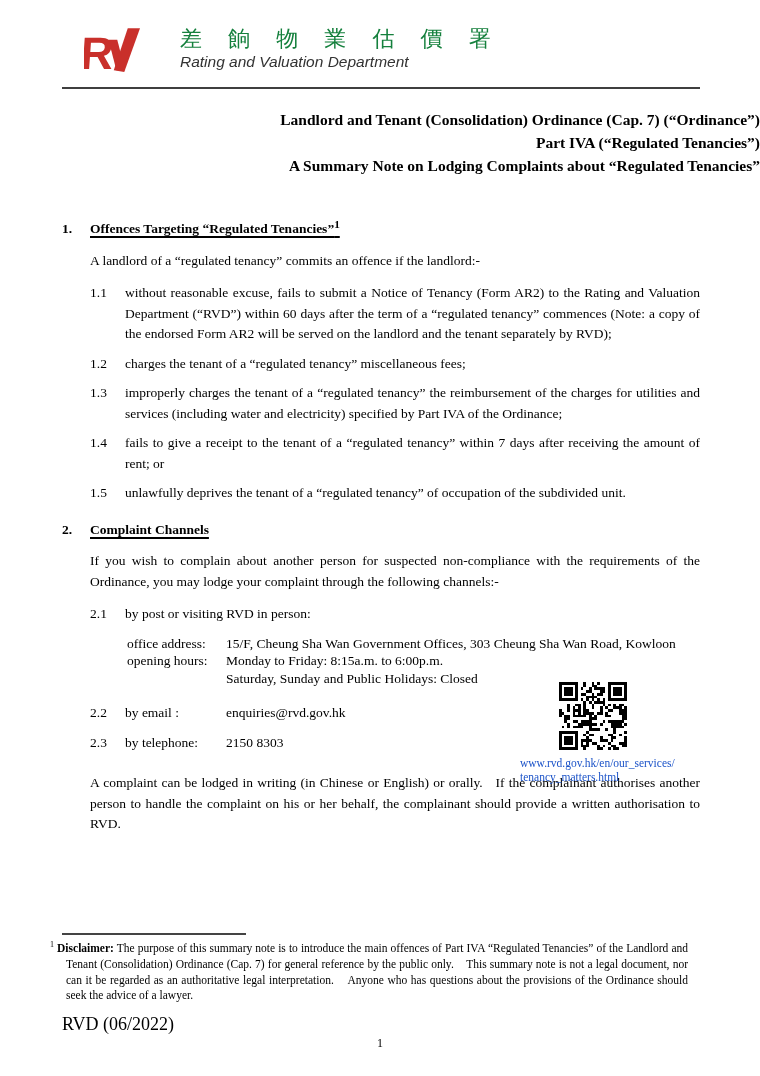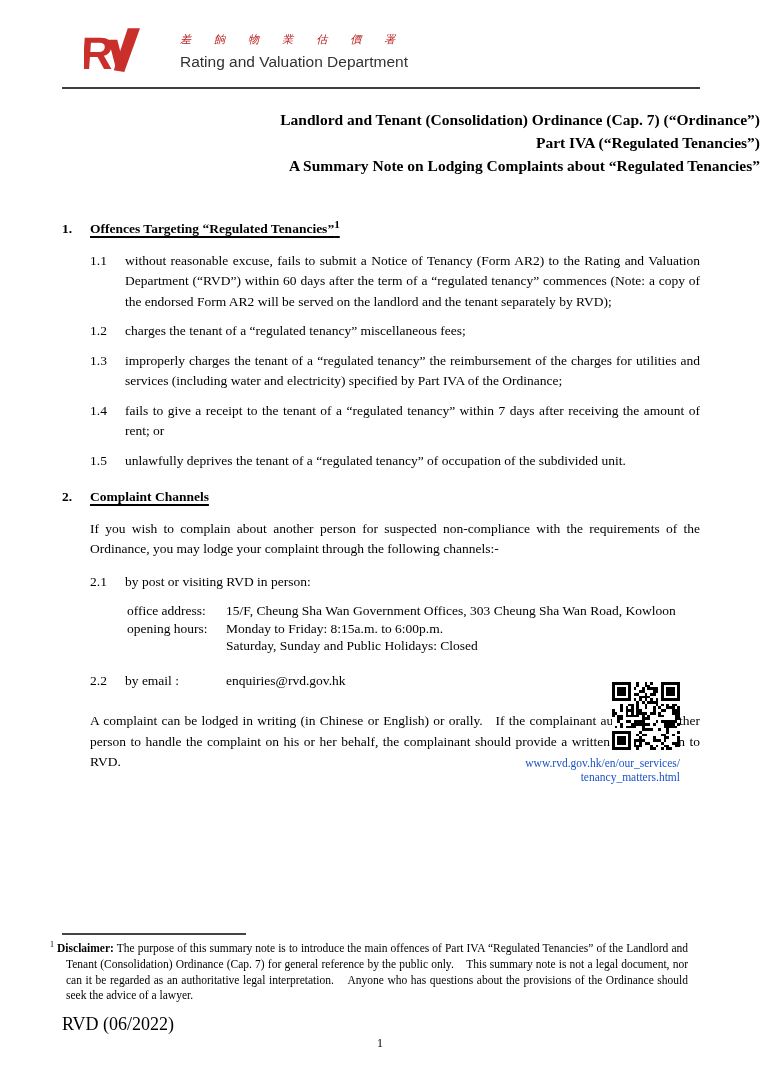--- a/index.html
+++ b/index.html
@@ -10,27 +10,26 @@
     font-family:"Liberation Serif", serif;
     color:#000;
     overflow:hidden;
     margin:0 auto;
   }
   
   .hdr-logo{position:absolute;left:84px;top:28px;}
   .hdr-names{position:absolute;left:180px;top:27px;}
   .dept-zh{
     font-family:"Liberation Sans", sans-serif;
-    font-size:11px;letter-spacing:10px;color:#b91c1c;line-height:24px;
+    font-size:22px;letter-spacing:10px;color:#15803d;line-height:24px;
     white-space:nowrap;
-    font-style:italic;
   }
   .dept-en{
     font-family:"Liberation Sans", sans-serif;
-    font-size:15.5px;color:#333;line-height:21px;white-space:nowrap;
+    font-size:15.5px;color:#333;line-height:21px;white-space:nowrap;font-style:italic;
   }
   .hdr-rule{position:absolute;left:62px;top:87px;width:638px;height:2px;background:#3f3f3f;}
   
   .doc-title{
     position:absolute;left:0;top:108px;width:100%;
     text-align:right;font-weight:bold;font-size:15.5px;line-height:23px;
   }
   
   .main{position:absolute;left:62px;top:219px;width:638px;font-size:13.5px;line-height:20.5px;}
   .sec{display:flex;margin-bottom:11px;}
@@ -50,21 +49,21 @@
   .addr-row{display:flex;}
   .addr-label{width:99px;flex:none;}
   .addr-value{flex:1;}
   .chan{display:flex;margin-top:0;}
   .chan-label{width:101px;flex:none;}
   .mt22{margin-top:16px;}
   .mt9{margin-top:9px;}
   .closing{margin:20px 0 0 28px;text-align:justify;}
   .prewrap{white-space:pre-wrap;}
   
-  .qr-wrap{position:absolute;left:520px;top:682px;width:160px;text-align:right;}
+  .qr-wrap{position:absolute;left:520px;top:682px;width:160px;text-align:left;}
   .qr-box{display:inline-block;width:68px;height:68px;margin-left:39px;}
   .qr-link{
     margin-top:3px;font-size:11.5px;line-height:13.5px;
     color:#1a52c8;cursor:pointer;
   }
   
   .fn-rule{position:absolute;left:62px;top:933px;width:184px;height:2px;background:#444;}
   .footnote{
     position:absolute;left:50px;top:941px;width:638px;
     font-size:11.5px;line-height:15.8px;text-align:justify;
@@ -98,20 +97,21 @@
     <div>Part IVA (“Regulated Tenancies”)</div>
     <div>A Summary Note on Lodging Complaints about “Regulated Tenancies”</div>
   </div>
 
   <div class="main">
 
     <div class="sec">
       <span class="sec-num">1.</span>
       <span class="u"><span>Offences Targeting “Regulated Tenancies”</span><sup>1</sup></span>
     </div>
+    <p class="para">A landlord of a “regulated tenancy” commits an offence if the landlord:-</p>
 
     <div class="item">
       <span class="item-num">1.1</span>
       <span class="item-text">without reasonable excuse, fails to submit a Notice of Tenancy (Form AR2) to the Rating and Valuation Department (“RVD”) within 60 days after the term of a “regulated tenancy” commences (Note: a copy of the endorsed Form AR2 will be served on the landlord and the tenant separately by RVD);</span>
     </div>
     <div class="item">
       <span class="item-num">1.2</span>
       <span class="item-text">charges the tenant of a “regulated tenancy” miscellaneous fees;</span>
     </div>
     <div class="item">
@@ -152,20 +152,25 @@
         <span class="addr-value">Saturday, Sunday and Public Holidays: Closed</span>
       </div>
     </div>
 
     <div class="item chan mt22">
       <span class="item-num">2.2</span>
       <span class="chan-label">by email :</span>
       <span>enquiries@rvd.gov.hk</span>
     </div>
 
+    <div class="item chan mt9">
+      <span class="item-num">2.3</span>
+      <span class="chan-label">by telephone:</span>
+      <span>2150 8303</span>
+    </div>
 
     <p class="closing prewrap">A complaint can be lodged in writing (in Chinese or English) or orally.   If the complainant authorises another person to handle the complaint on his or her behalf, the complainant should provide a written authorisation to RVD.</p>
   </div>
 
   <div class="qr-wrap">
     <div class="qr-box" id="qr"><svg width="68" height="68" viewBox="0 0 25 25" xmlns="http://www.w3.org/2000/svg" shape-rendering="crispEdges">
           <rect width="25" height="25" fill="#fff"></rect>
           <rect x="0" y="0" width="1" height="1" fill="#000"></rect>
           <rect x="1" y="0" width="1" height="1" fill="#000"></rect>
           <rect x="2" y="0" width="1" height="1" fill="#000"></rect>

